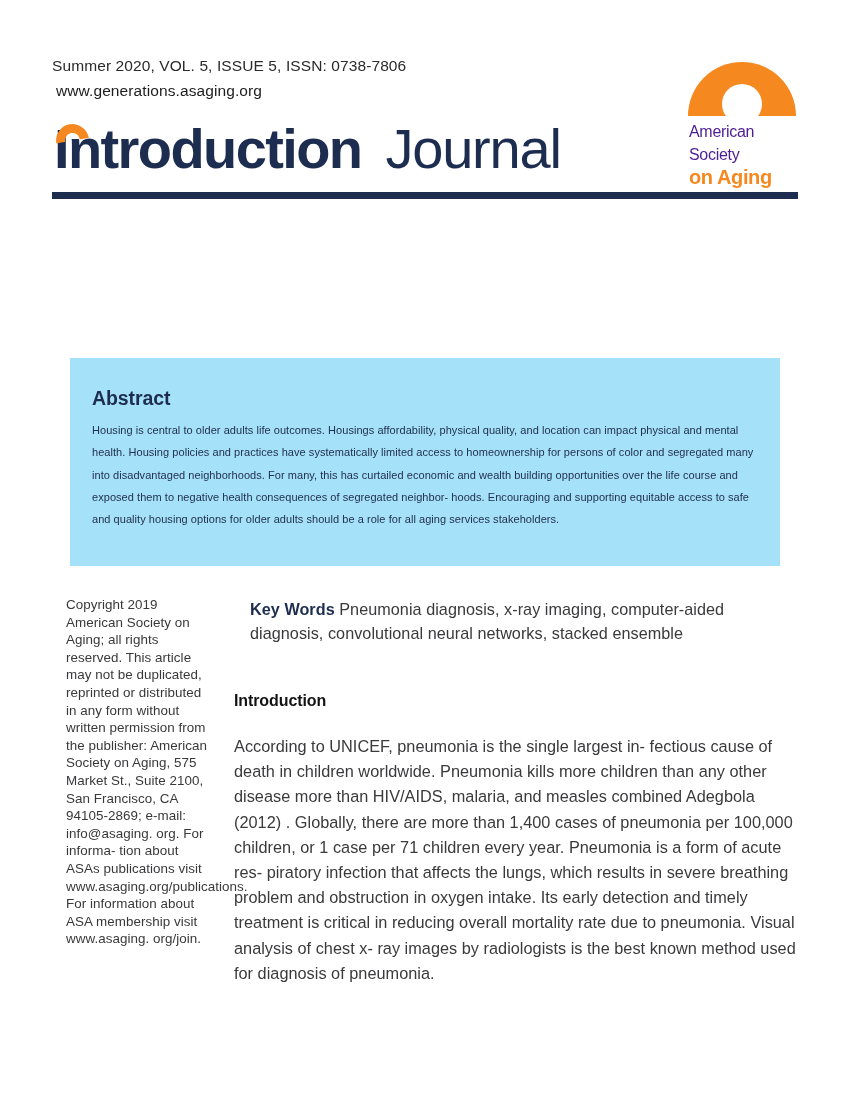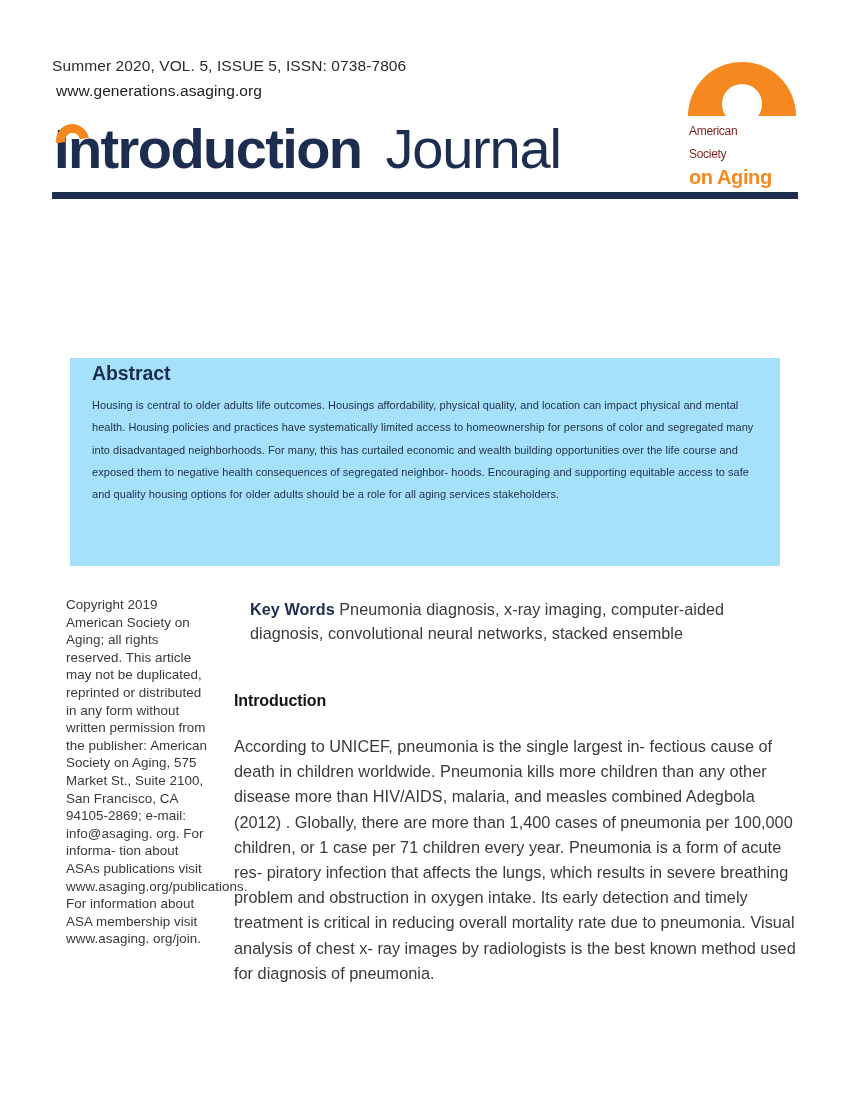--- a/index.html
+++ b/index.html
@@ -141,22 +141,22 @@
     border-radius: 20px;
     background: #ffffff;
   }
   .asa-text {
     position: absolute;
     left: 7px;
     top: 62px;
     line-height: 23px;
   }
   .asa-line {
-    font-size: 12px;
-    color: #7f1d1d;
+    font-size: 16px;
+    color: #4c1d95;
     letter-spacing: -0.3px;
     display: block;
   }
   .asa-line-accent {
     font-size: 20px;
     font-weight: bold;
     color: #f5891f;
     letter-spacing: -0.4px;
     display: block;
   }
@@ -185,21 +185,21 @@
 
   
   .abstract-box {
     position: absolute;
     left: 70px;
     top: 358px;
     width: 710px;
     height: 208px;
     background: #a6e1fa;
     box-sizing: border-box;
-    padding: 4px 24px 12px 22px;
+    padding: 29px 24px 12px 22px;
   }
   .abstract-heading {
     font-size: 19.5px;
     font-weight: bold;
     color: #1d2d4f;
     margin: 0 0 9px 0;
     letter-spacing: -0.1px;
   }
   .abstract-text {
     font-size: 11px;

